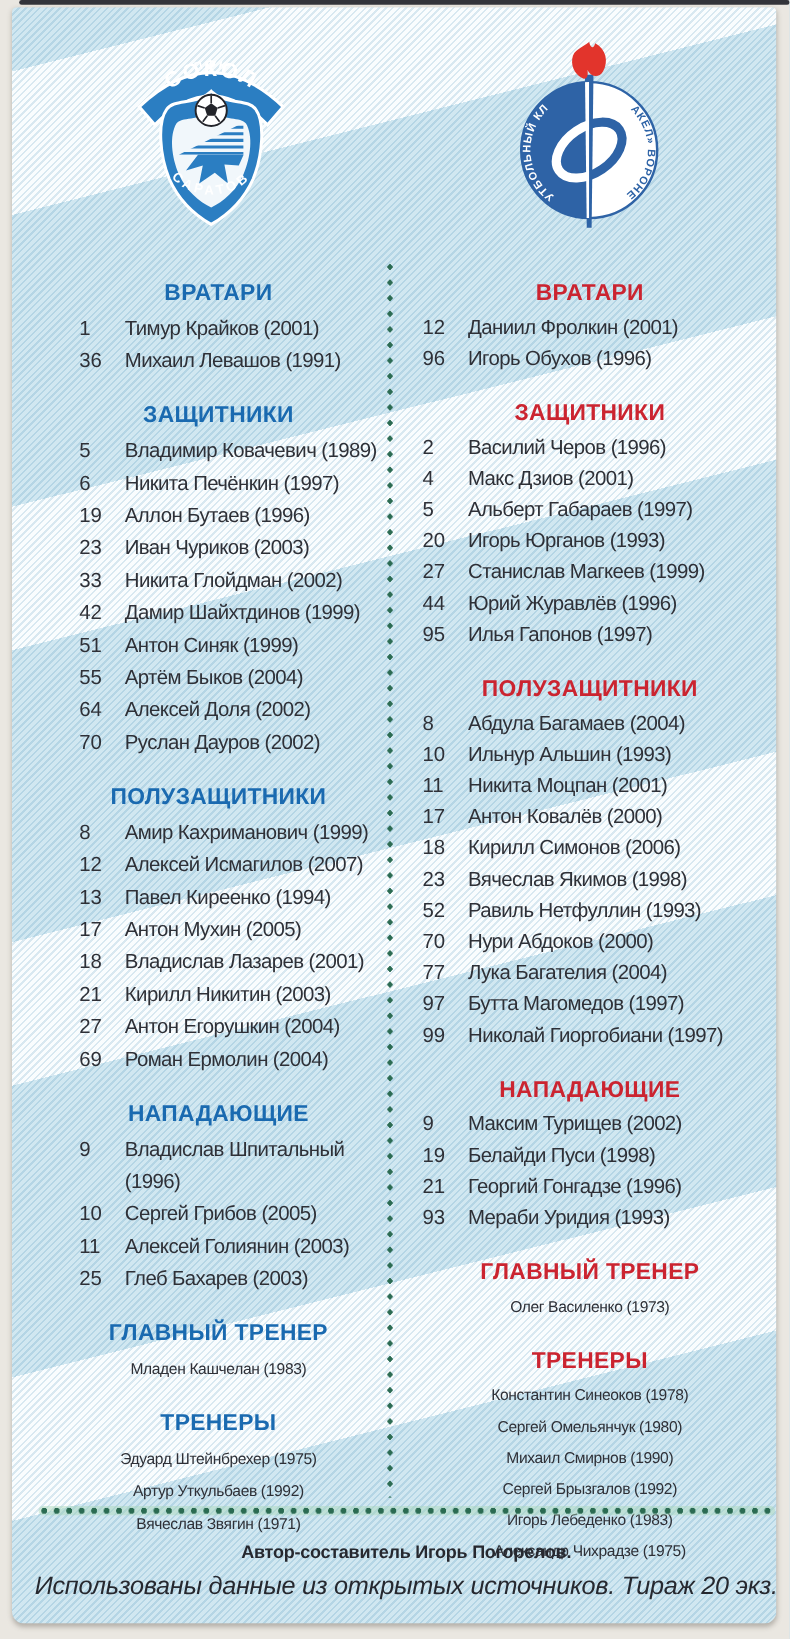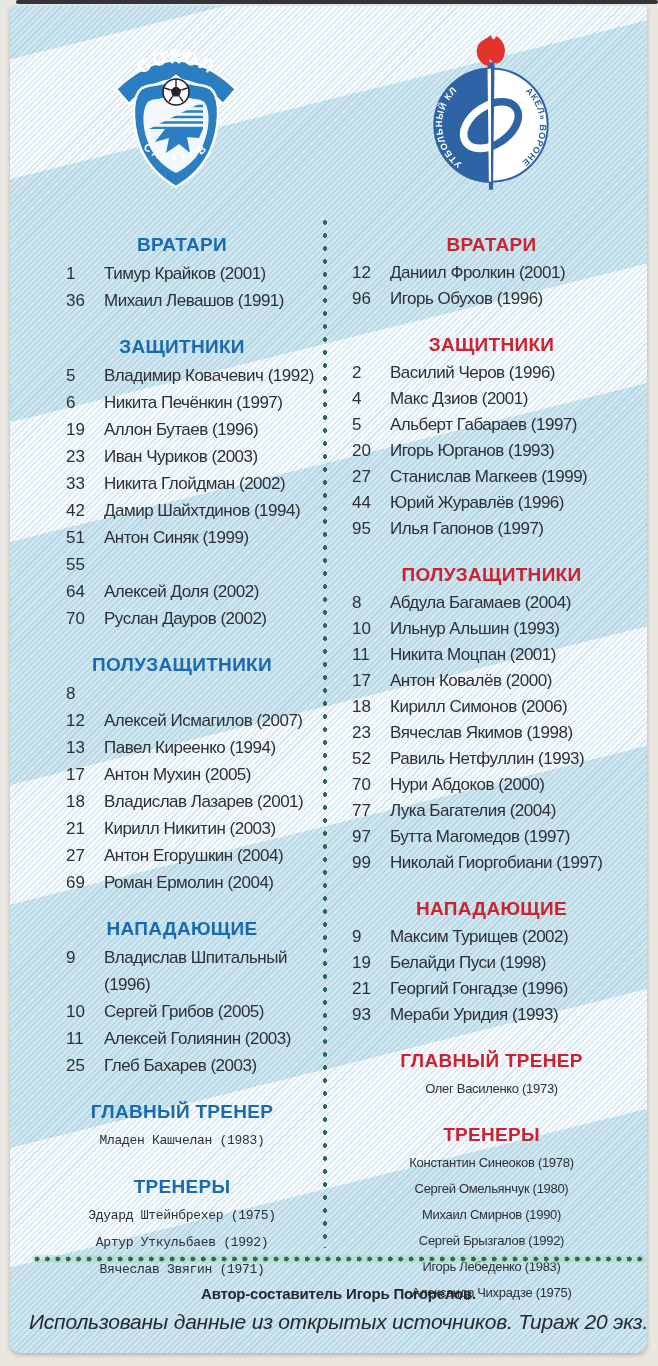--- a/index.html
+++ b/index.html
@@ -37,21 +37,21 @@
   .sec-title{
     text-align:center;font-weight:700;font-size:19px;line-height:26px;
     margin:20px 0 2px;letter-spacing:.3px;
   }
   .row{display:flex;font-size:17px;}
   .col-left .row{padding-left:32px;line-height:27px;}
   .col-right .row{padding-left:2px;line-height:26px;}
   .num{flex:none;width:38px;}
   .nm{flex:1;letter-spacing:-0.5px;}
   .staff-row{text-align:center;font-size:13px;letter-spacing:-0.3px;}
-  .col-left .staff-row{line-height:27px;font-family:Liberation Mono, monospace;}
+  .col-left .staff-row{line-height:27px;}
   .col-right .staff-row{line-height:26px;}
 
   .v-dots{
     position:absolute;left:312px;top:210px;width:6px;height:1032px;z-index:2;
     background-image:radial-gradient(circle 2.2px at 3px 6.5px,#2b6b52 94%,rgba(0,0,0,0));
     background-size:6px 13px;background-repeat:repeat-y;
   }
   .h-dots{
     position:absolute;left:22px;top:1249px;width:614px;height:8px;z-index:2;
     background-color:rgba(168,214,184,.45);
@@ -157,60 +157,62 @@
           <span class="num">1</span>
           <span class="nm">Тимур Крайков (2001)</span>
         </div>
         <div class="row">
           <span class="num">36</span>
           <span class="nm">Михаил Левашов (1991)</span>
         </div>
         <div class="sec-title" style="color: rgb(26, 106, 176);">ЗАЩИТНИКИ</div>
         <div class="row">
           <span class="num">5</span>
-          <span class="nm">Владимир Ковачевич (1992)</span>
+          <span class="nm">Владимир Ковачевич (1989)</span>
         </div>
         <div class="row">
           <span class="num">6</span>
           <span class="nm">Никита Печёнкин (1997)</span>
         </div>
         <div class="row">
           <span class="num">19</span>
           <span class="nm">Аллон Бутаев (1996)</span>
         </div>
         <div class="row">
           <span class="num">23</span>
           <span class="nm">Иван Чуриков (2003)</span>
         </div>
         <div class="row">
           <span class="num">33</span>
           <span class="nm">Никита Глойдман (2002)</span>
         </div>
         <div class="row">
           <span class="num">42</span>
-          <span class="nm">Дамир Шайхтдинов (1994)</span>
+          <span class="nm">Дамир Шайхтдинов (1999)</span>
         </div>
         <div class="row">
           <span class="num">51</span>
           <span class="nm">Антон Синяк (1999)</span>
         </div>
         <div class="row">
           <span class="num">55</span>
+          <span class="nm">Артём Быков (2004)</span>
         </div>
         <div class="row">
           <span class="num">64</span>
           <span class="nm">Алексей Доля (2002)</span>
         </div>
         <div class="row">
           <span class="num">70</span>
           <span class="nm">Руслан Дауров (2002)</span>
         </div>
         <div class="sec-title" style="color: rgb(26, 106, 176);">ПОЛУЗАЩИТНИКИ</div>
         <div class="row">
           <span class="num">8</span>
+          <span class="nm">Амир Кахриманович (1999)</span>
         </div>
         <div class="row">
           <span class="num">12</span>
           <span class="nm">Алексей Исмагилов (2007)</span>
         </div>
         <div class="row">
           <span class="num">13</span>
           <span class="nm">Павел Киреенко (1994)</span>
         </div>
         <div class="row">

